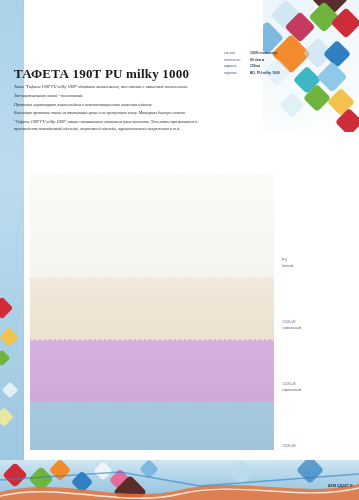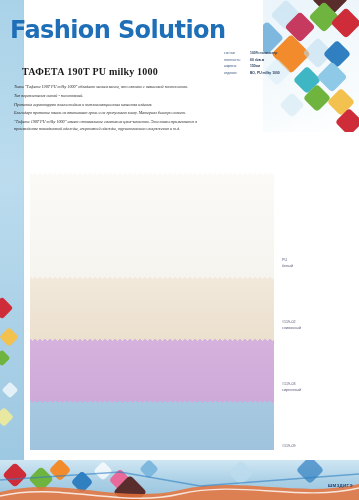--- a/index.html
+++ b/index.html
@@ -63,25 +63,24 @@
     font-family:"DejaVu Sans", sans-serif;
     font-weight:700;
     font-size:11px;
     color:#1f6fb8;
     letter-spacing:.2px;
   }
   .article-title{
     position:absolute; left:14px; top:66px;
     font-family:"Liberation Serif", serif;
     font-weight:700;
-    font-size:10px;
+    font-size:13px;
     color:#1a1a1a;
     letter-spacing:.2px;
     white-space:nowrap;
-    margin-left:8px;
   }
 
   
   .specs{
     position:absolute;
     left:224px; top:50px;
     width:92px;
     font-family:"Liberation Sans", sans-serif;
     font-size:3.4px;
     line-height:1.95;
@@ -202,21 +201,20 @@
     <div class="tile" style="left:64px;top:44px;width:20px;height:20px;background:#2f7fc1;"></div>
     <div class="tile soft" style="left:4px;top:62px;width:20px;height:20px;background:#d9ecf7;"></div>
     <div class="tile" style="left:34px;top:70px;width:20px;height:20px;background:#3fb6c4;"></div>
     <div class="tile" style="left:58px;top:66px;width:22px;height:22px;background:#8fc9e8;"></div>
     <div class="tile" style="left:44px;top:88px;width:20px;height:20px;background:#6fb43f;"></div>
     <div class="tile" style="left:68px;top:92px;width:20px;height:20px;background:#f2c14e;"></div>
     <div class="tile soft" style="left:20px;top:96px;width:18px;height:18px;background:#cfe6f3;"></div>
     <div class="tile" style="left:76px;top:112px;width:20px;height:20px;background:#cf2c3a;"></div>
   </div>
 
-  <div class="brand">Fashion Solution</div>
   <div class="article-title">ТАФЕТА 190Т PU milky 1000</div>
 
   <div class="specs" id="spec-list">
       <div class="spec-row">
         <span class="spec-key">состав:</span>
         <span class="spec-val">100% полиэстер</span>
       </div>
       <div class="spec-row">
         <span class="spec-key">плотность:</span>
         <span class="spec-val">60 г/кв.м</span>

